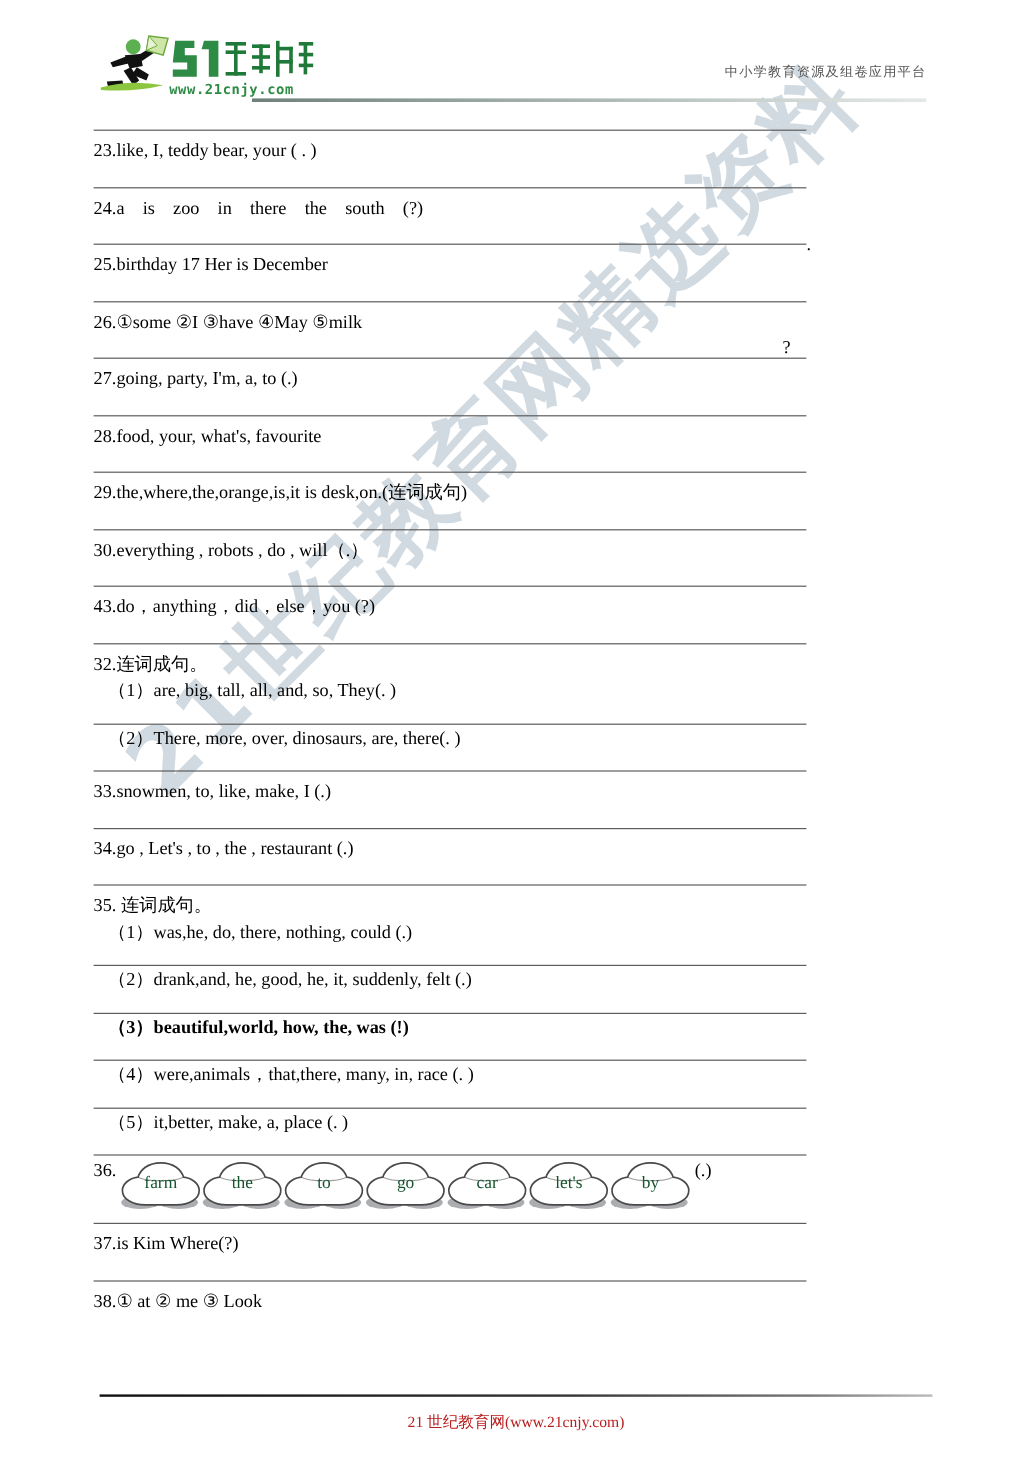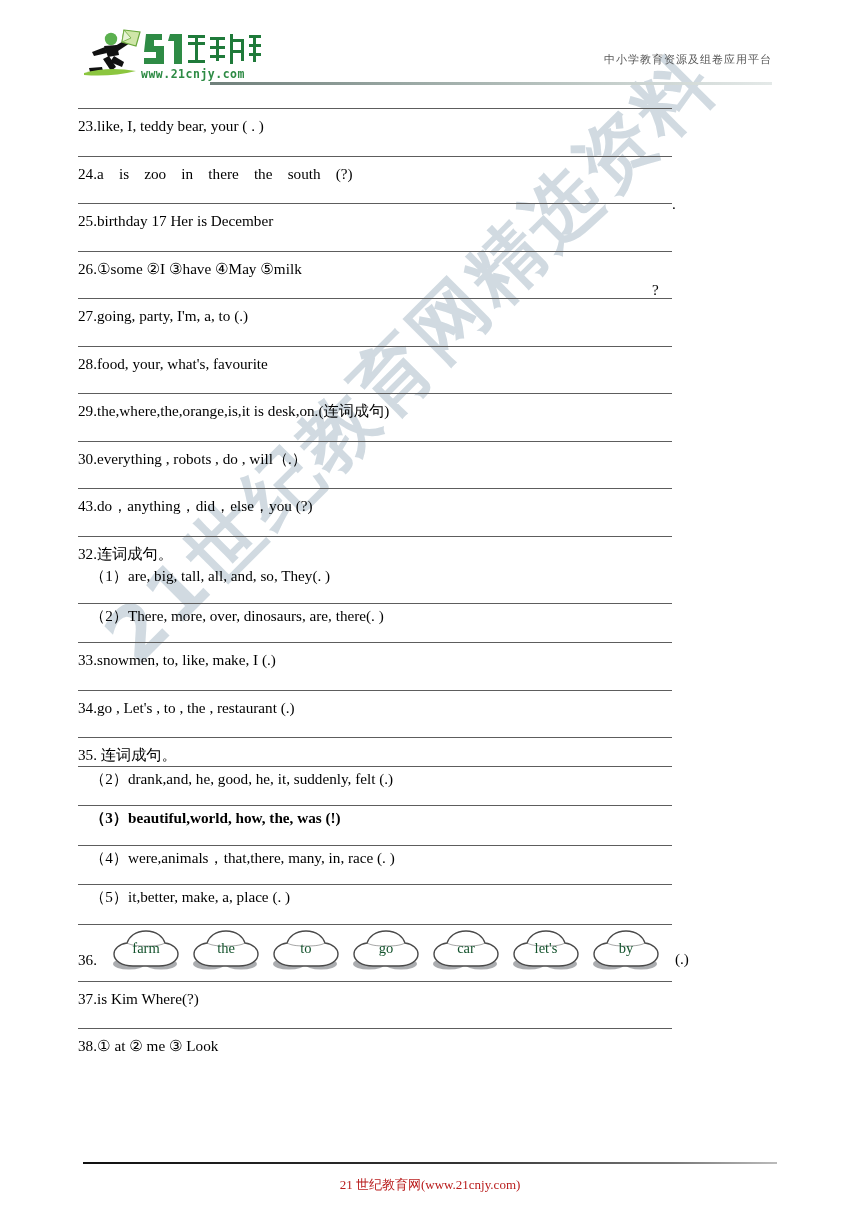--- a/index.html
+++ b/index.html
@@ -124,25 +124,24 @@
     font-size: 15.2px;
     line-height: 1;
     color: #000;
     z-index: 9;
   }
 
   
   .balloon-row {
     position: relative;
     display: flex;
-    align-items: flex-end;
+    align-items: flex-start;
     padding-top: 4px;
     padding-bottom: 10px;
     z-index: 9;
-    gap: 12px;
   }
   .balloon-prefix {
     font-size: 15.2px;
     padding-bottom: 2px;
     margin-right: 2px;
   }
   .balloon {
     position: relative;
     width: 70px;
     height: 42px;
@@ -294,20 +293,21 @@
       </div>
     </div>
     <div class="q-block" id="q33">
       <div class="q-text">33.snowmen, to, like, make, I (.)</div>
     </div>
     <div class="q-block" id="q34">
       <div class="q-text">34.go , Let's , to , the , restaurant (.)</div>
     </div>
     <div class="q-block" id="q35">
       <div class="q-head">35.  连词成句。</div>
+      <div class="q-sub">（1）was,he, do, there, nothing, could (.)</div>
       <div class="q-block" style="margin-left: 0px; width: 594px;">
         <div class="q-sub">（2）drank,and, he, good, he, it, suddenly, felt (.)</div>
       </div>
       <div class="q-block" style="margin-left: 0px; width: 594px; font-weight: bold;">
         <div class="q-sub">（3）beautiful,world, how, the, was (!)</div>
       </div>
       <div class="q-block" style="margin-left: 0px; width: 594px;">
         <div class="q-sub">（4）were,animals，that,there, many, in, race (. )</div>
       </div>
       <div class="q-block" style="margin-left: 0px; width: 594px;">

